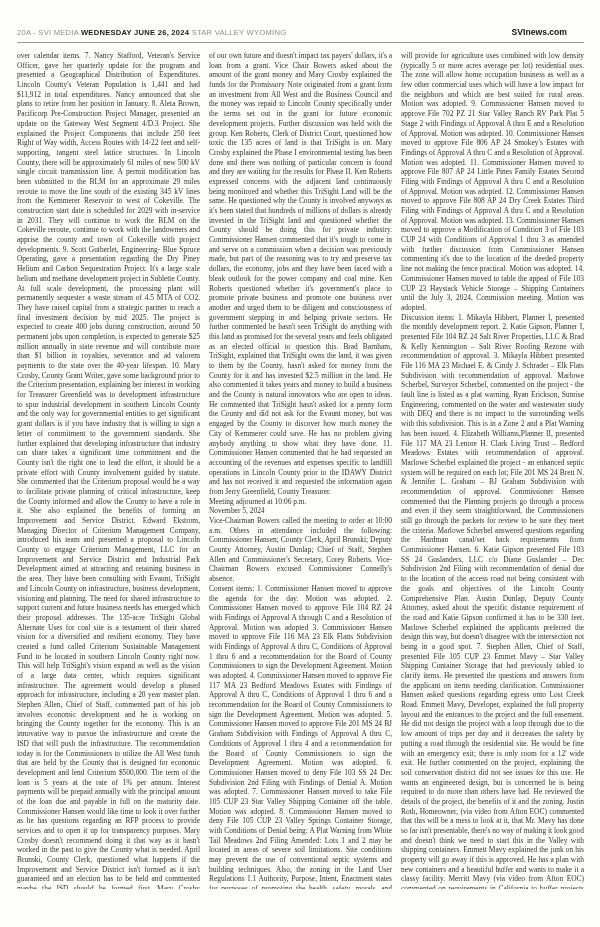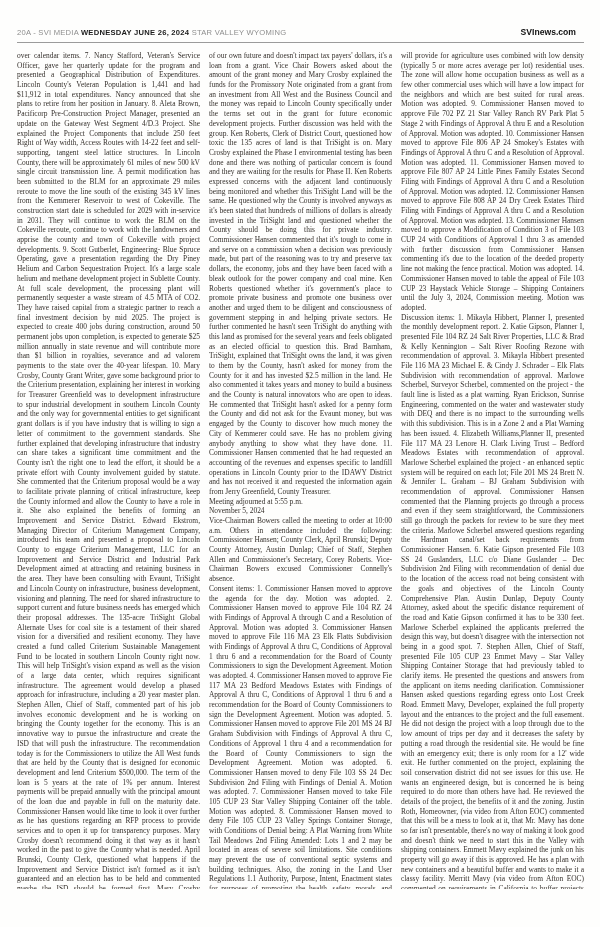--- a/index.html
+++ b/index.html
@@ -2,21 +2,21 @@
 <html><head>
 <meta charset="utf-8">
 <style>
   html,body { margin:0; padding:0; background:#e9e9e9; }
   .page {
     position:relative; width:600px; height:927px; margin:0 auto;
     background:#fefefd; overflow:hidden;
     font-family:"Liberation Serif", serif;
   }
   .masthead {
-    position:absolute; left:17px; right:24px; top:27px;
+    position:absolute; left:17px; right:33px; top:27px;
     display:flex; justify-content:space-between; align-items:baseline;
     font-family:"Liberation Sans", sans-serif;
     font-size:7.6px; letter-spacing:0.25px; white-space:nowrap;
   }
   .masthead .muted { color:#8d8d8d; }
   .masthead .strong { color:#1c1c1c; font-weight:bold; }
   .masthead .site { font-size:8.6px; font-weight:bold; color:#121212; letter-spacing:0; }
   .rule {
     position:absolute; left:17px; right:16px; top:42px;
     border:0; border-top:1px solid #9b9b9b; margin:0;
@@ -48,21 +48,21 @@
   </div>
 
   <hr class="rule">
 
   <div class="columns">
     <div class="col">
       <p>over calendar items.  7.  Nancy Stafford, Veteran's Service Officer, gave her quarterly update for the program and presented a Geographical Distribution of Expenditures. Lincoln County's Veteran Population is 1,441 and had $11,912 in total expenditures.  Nancy announced that she plans to retire from her position in January.  8.  Aleta Brown, Pacificorp Pre-Construction Project Manager, presented an update on the Gateway West Segment 4/D.3 Project.  She explained the Project Components that include 250 feet Right of Way width, Access Routes with 14-22 feet and self-supporting, tangent steel lattice structures.  In Lincoln County, there will be approximately 61 miles of new 500 kV single circuit transmission line.  A permit modification has been submitted to the BLM for an approximate 29 miles reroute to move the line south of the existing 345 kV lines from the Kemmerer Reservoir to west of Cokeville. The construction start date is scheduled for 2029 with in-service in 2031. They will continue to work the BLM on the Cokeville reroute, continue to work with the landowners and apprise the county and town of Cokeville with project developments. 9.  Scott Gutberlet, Engineering- Blue Spruce Operating, gave a presentation regarding the Dry Piney Helium and Carbon Sequestration Project.  It's a large scale helium and methane development project in Sublette County.  At full scale development, the processing plant will permanently sequester a waste stream of 4.5 MTA of CO2.  They have raised capital from a strategic partner to reach a final investment decision by mid 2025. The project is expected to create 400 jobs during construction, around 50 permanent jobs upon completion, is expected to generate $25 million annually in state revenue and will contribute more than $1 billion in royalties, severance and ad valorem payments to the state over the 40-year lifespan.  10. Mary Crosby, County Grant Writer, gave some background prior to the Criterium presentation, explaining her interest in working for Treasurer Greenfield was to development infrastructure to spur industrial development in southern Lincoln County and the only way for governmental entities to get significant grant dollars is if you have industry that is willing to sign a letter of commitment to the government standards.  She further explained that developing infrastructure that industry can share takes a significant time commitment and the County isn't the right one to lead the effort, it should be a private effort with County involvement guided by statute.  She commented that the Criterium proposal would be a way to facilitate private planning of critical infrastructure, keep the County informed and allow the County to have a role in it.  She also explained the benefits of forming an Improvement and Service District.   Edward Ekstrom, Managing Director of Criterium Management Company, introduced his team and presented a proposal to Lincoln County to engage Criterium Management, LLC for an Improvement and Service District and Industrial Park Development aimed at attracting and retaining business in the area.  They have been consulting with Evaunt, TriSight and Lincoln County on infrastructure, business development, visioning and planning. The need for shared infrastructure to support current and future business needs has emerged which their proposal addresses. The 135-acre TriSight Global Alternate Uses for coal site is a testament of their shared vision for a diversified and resilient economy. They have created a fund called Criterium Sustainable Management Fund to be located in southern Lincoln County right now.  This will help TriSight's vision expand as well as the vision of a large data center, which requires significant infrastructure.  The agreement would develop a phased approach for infrastructure, including a 20 year master plan.  Stephen Allen, Chief of Staff, commented part of his job involves economic development and he is working on bringing the County together for the economy.  This is an innovative way to pursue the infrastructure and create the ISD that will push the infrastructure.  The recommendation today is for the Commissioners to utilize the All West funds that are held by the County that is designed for economic development and lend Criterium $500,000. The term of the loan is 5 years at the rate of 1% per annum.  Interest payments will be prepaid annually with the principal amount of the loan due and payable in full on the maturity date.  Commissioner Hansen would like time to look it over further as he has questions regarding an RFP process to provide services and to open it up for transparency purposes.  Mary Crosby doesn't recommend doing it that way as it hasn't worked in the past to give the County what is needed.   April Brunski, County Clerk, questioned what happens if the Improvement and Service District isn't formed as it isn't guaranteed and an election has to be held and commented maybe the ISD should be formed first. Mary Crosby commented that the loan would have to be paid back no matter what so it's a zero risk.  Stephen Allen further commented that this opportunity with Criterium will give the County what is needed which otherwise would cause the County to create another department and layer of government.  He also commented it's a way to take control</p>
     </div>
     <div class="col">
       <p>of our own future and doesn't impact tax payers' dollars, it's a loan from a grant.   Vice Chair Bowers asked about the amount of the grant money and Mary Crosby explained the funds for the Promissory Note originated from a grant from an investment from All West and the Business Council and the money was repaid to Lincoln County specifically under the terms set out in the grant for future economic development projects. Further discussion was held with the group.  Ken Roberts, Clerk of District Court, questioned how toxic the 135 acres of land is that TriSight is on.  Mary Crosby explained the Phase I environmental testing has been done and there was nothing of particular concern is found and they are waiting for the results for Phase II.  Ken Roberts expressed concerns with the adjacent land continuously being monitored and whether this TriSight Land will be the same.  He questioned why the County is involved anyways as it's been stated that hundreds of millions of dollars is already invested in the TriSight land and questioned whether the County should be doing this for private industry.  Commissioner Hansen commented that it's tough to come in and serve on a commission when a decision was previously made, but part of the reasoning was to try and preserve tax dollars, the economy, jobs and they have been faced with a bleak outlook for the power company and coal mine.  Ken Roberts questioned whether it's government's place to promote private business and promote one business over another and urged them to be diligent and consciousness of government stepping in and helping private sectors.  He further commented he hasn't seen TriSight do anything with this land as promised for the several years and feels obligated as an elected official to question this.  Brad Barnham, TriSight, explained that TriSight owns the land, it was given to them by the County, hasn't asked for money from the County for it and has invested $2.5 million in the land.  He also commented it takes years and money to build a business and the County is natural innovators who are open to ideas.  He commented that TriSight hasn't asked for a penny form the County and did not ask for the Evaunt money, but was engaged by the County to discover how much money the City of Kemmerer could save.  He has no problem giving anybody anything to show what they have done.   11.  Commissioner Hansen commented that he had requested an accounting of the revenues and expenses specific to landfill operations in Lincoln County prior to the IDAWY District and has not received it and requested the information again from Jerry Greenfield, County Treasurer.</p>
-      <p>Meeting adjourned at 5:55 p.m.</p>
+      <p>Meeting adjourned at 10:06 p.m.</p>
       <p>November 5, 2024</p>
       <p>Vice-Chairman Bowers called the meeting to order at 10:00 a.m.  Others in attendance included the following: Commissioner Hansen; County Clerk, April Brunski; Deputy County Attorney, Austin Dunlap; Chief of Staff, Stephen Allen and Commissioner's Secretary, Corey Roberts.  Vice-Chairman Bowers excused Commissioner Connelly's absence.</p>
       <p>Consent items:  1.  Commissioner Hansen moved to approve the agenda for the day.  Motion was adopted.  2. Commissioner Hansen moved to approve File 104 RZ 24 with Findings of Approval A through C and a Resolution of Approval.  Motion was adopted  3. Commissioner Hansen moved to approve File 116 MA 23 Elk Flatts Subdivision with Findings of Approval A thru C, Conditions of Approval 1 thru 6 and a recommendation for the Board of County Commissioners to sign the Development Agreement. Motion was adopted.  4.  Commissioner Hansen moved to approve Fie 117 MA 23 Bedford Meadows Estates with Findings of Approval A thru C, Conditions of Approval 1 thru 6 and a recommendation for the Board of County Commissioners to sign the Development Agreement. Motion was adopted.  5. Commissioner Hansen moved to approve File 201 MS 24 BJ Graham Subdivision with Findings of Approval A thru C, Conditions of Approval 1 thru 4 and a recommendation for the Board of County Commissioners to sign the Development Agreement.  Motion was adopted. 6. Commissioner Hansen moved to deny File 103 SS 24 Dec Subdivision 2nd Filing with Findings of Denial A.  Motion was adopted.  7.  Commissioner Hansen moved to take File 105 CUP 23 Star Valley Shipping Container off the table. Motion was adopted.   8.  Commissioner Hansen moved to deny File 105 CUP 23 Valley Springs Container Storage, with Conditions of Denial being:  A Plat Warning from White Tail Meadows 2nd Filing Amended: Lots 1 and 2 may be located in areas of severe soil limitations.  Site conditions may prevent the use of conventional septic systems and building techniques.  Also, the zoning in the Land User Regulations 1.1 Authority, Purpose, Intent, Enactment states for purposes of promoting the health, safety, morals, and general welfare and the use of land for residential and non-residential purposes. Lincoln County is divided in zones.  The property is in the rural zone.  The purpose of the Rural Zone is to maintain the essential rural character of the great majority of the private lands in the county.  The zone</p>
     </div>
     <div class="col">
       <p>will provide for agriculture uses combined with low density (typically 5 or more acres average per lot) residential uses. The zone will allow home occupation business as well as a few other commercial uses which will have a low impact for the neighbors and which are best suited for rural areas. Motion was adopted.  9.  Commissioner Hansen moved to approve File 702 PZ 21 Star Valley Ranch RV Park Plat 5 Stage 2 with Findings of Approval A thru E and a Resolution of Approval.  Motion was adopted.  10. Commissioner Hansen moved to approve File 806 AP 24 Smokey's Estates with Findings of Approval A thru C and a Resolution of Approval. Motion was adopted.  11.  Commissioner Hansen moved to approve File 807 AP 24 Little Pines Family Estates Second Filing with Findings of Approval A thru C and a Resolution of Approval.  Motion was adopted.  12.  Commissioner Hansen moved to approve File 808 AP 24 Dry Creek Estates Third Filing with Findings of Approval A thru C and a Resolution of Approval.  Motion was adopted.  13.  Commissioner Hansen moved to approve a Modification of Condition 3 of File 103 CUP 24 with Conditions of Approval 1 thru 3 as amended with further discussion from Commissioner Hansen commenting it's due to the location of the deeded property line not making the fence practical.  Motion was adopted.  14.  Commissioner Hansen moved to table the appeal of File 103 CUP 23 Haystack Vehicle Storage – Shipping Containers until the July 3, 2024, Commission meeting. Motion was adopted.</p>
       <p>Discussion items:  1. Mikayla Hibbert, Planner I, presented the monthly development report.  2.  Katie Gipson, Planner I, presented File 104 RZ 24 Salt River Properties, LLC &amp; Brad &amp; Kelly Kennington – Salt River Roofing Rezone with recommendation of approval. 3. Mikayla Hibbert presented File 116 MA 23 Michael E. &amp; Cindy J. Schrader – Elk Flats Subdivision with recommendation of approval.  Marlowe Scherbel, Surveyor Scherbel, commented on the project - the fault line is listed as a plat warning.   Ryan Erickson, Sunrise Engineering, commented on the water and wastewater study with DEQ and there is no impact to the surrounding wells with this subdivision.  This is in a Zone 2 and a Plat Warning has been issued.    4.    Elizabeth Williams,Planner II, presented File 117 MA 23 Lenore H. Clark Living Trust – Bedford Meadows Estates with recommendation of approval. Marlowe Scherbel explained the project - an enhanced septic system will be required on each lot; File 201 MS 24 Brett N. &amp; Jennifer L. Graham – BJ Graham Subdivision with recommendation of approval. Commissioner Hansen commented that the Planning projects go through a process and even if they seem straightforward, the Commissioners still go through the packets for review to be sure they meet the criteria. Marlowe Scherbel answered questions regarding the Hardman canal/set back requirements from Commissioner Hansen. 6. Katie Gipson presented File 103 SS 24 Guslanders, LLC c/o Diane Guslander – Dec Subdivision 2nd Filing with recommendation of denial due to the location of the access road not being consistent with the goals and objectives of the Lincoln County Comprehensive Plan.  Austin Dunlap, Deputy County Attorney, asked about the specific distance requirement of the road and Katie Gipson confirmed it has to be 330 feet.  Marlowe Scherbel explained the applicants preferred the design this way, but doesn't disagree with the intersection not being in a good spot.  7.  Stephen Allen, Chief of Staff, presented File 105 CUP 23 Emmet Mavy – Star Valley Shipping Container Storage that had previously tabled to clarify items.  He presented the questions and answers from the applicant on items needing clarification. Commissioner Hansen asked questions regarding egress onto Lost Creek Road.  Emmett Mavy, Developer, explained the full property layout and the entrances to the project and the full easement.  He did not design the project with a loop through due to the low amount of trips per day and it decreases the safety by putting a road through the residential site.  He would be fine with an emergency exit; there is only room for a 12' wide exit.  He further commented on the project, explaining the soil conservation district did not see issues for this use.  He wants an engineered design, but is concerned he is being required to do more than others have had.  He reviewed the details of the project, the benefits of it and the zoning.  Justin Roth, Homeowner, (via video from Afton EOC) commented that this will be a mess to look at it, that Mr. Mavy has done so far isn't presentable, there's no way of making it look good and doesn't think we need  to start this in the Valley with shipping containers.  Emmett Mavy explained the junk on his property will go away if this is approved.  He has a plan with new containers and a beautiful buffer and wants to make it a classy facility.  Merritt Mavy (via video from Afton EOC) commented on requirements in California to buffer projects like this so they can't be seen.  He recommends fencing the project as a solution.  Commissioner Hansen noted letters received opposing the project and verbal disapproval of the project. 8. Elizabeth Williams presented File 702 PZ 21 Leisure Valley, Inc. (LVI), Timothy Stewart – Star Valley Ranch RV</p>
     </div>
   </div>
 

